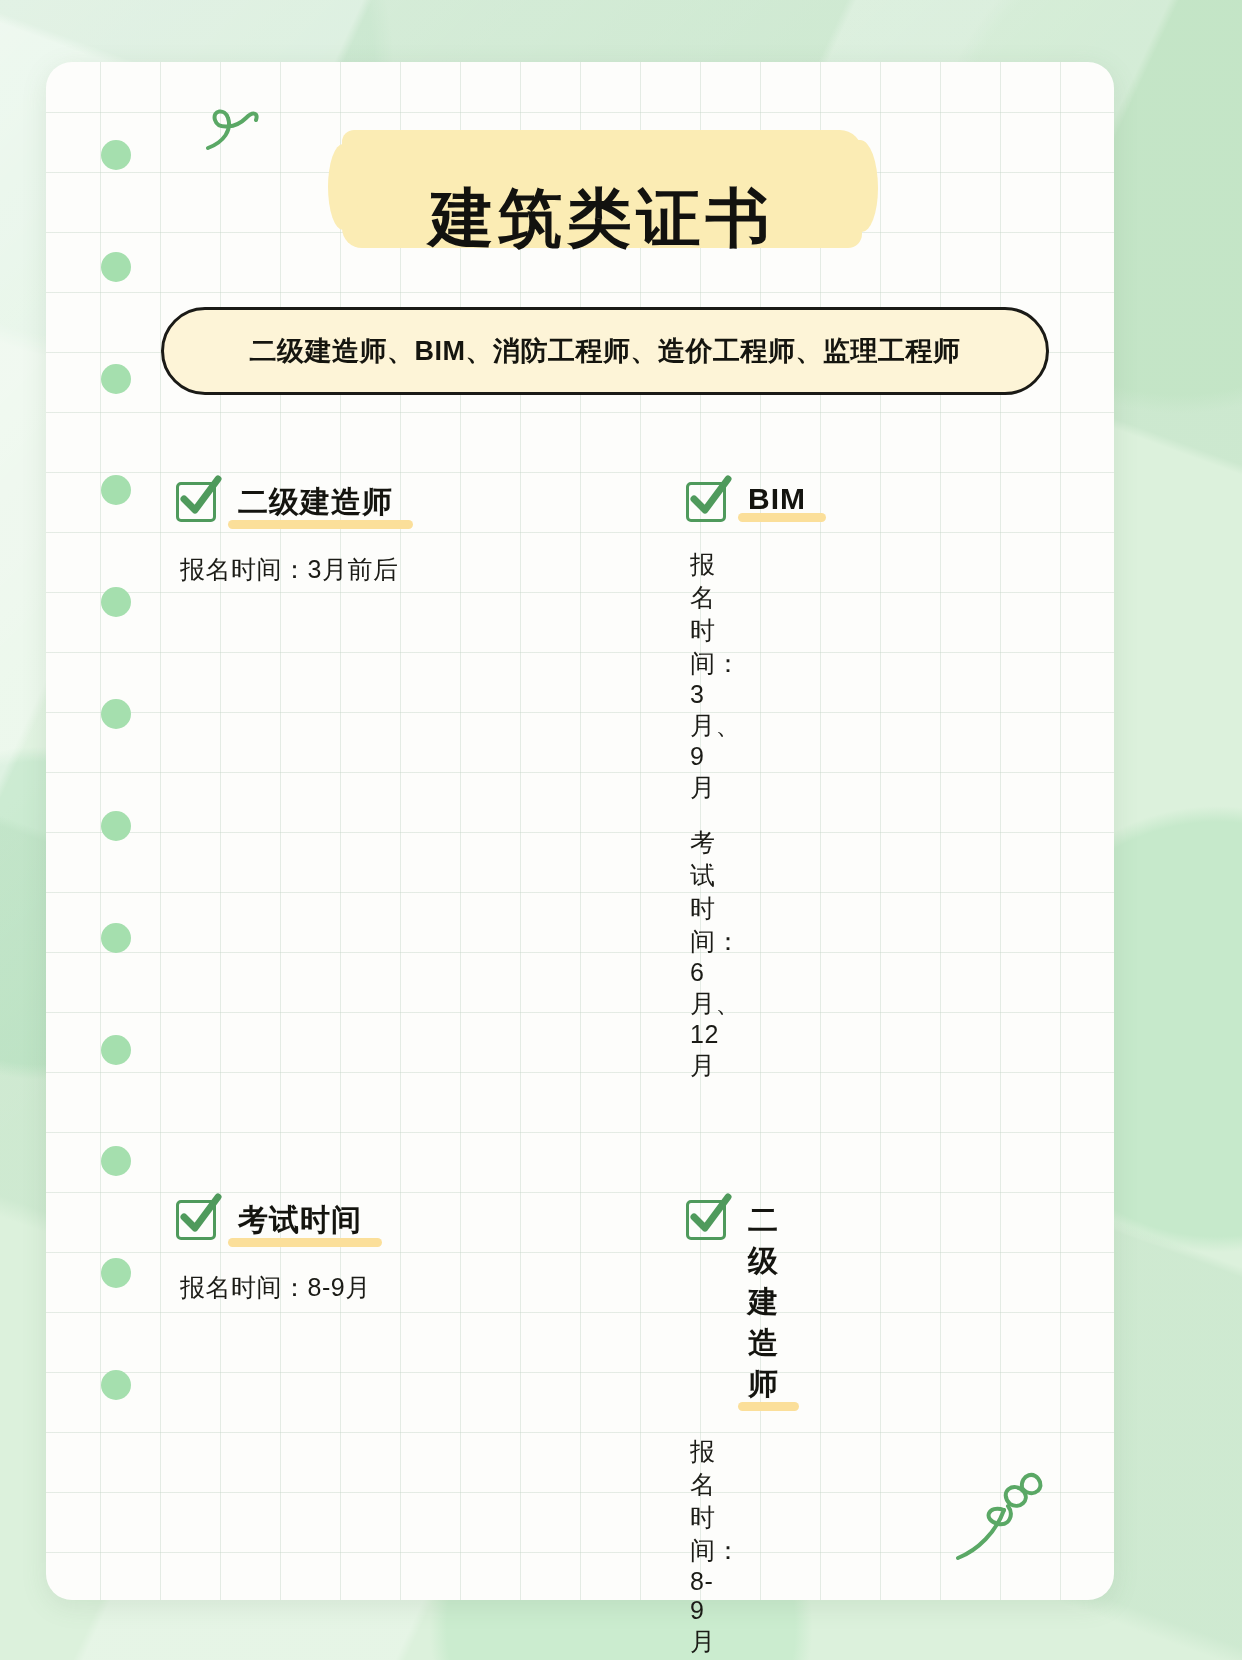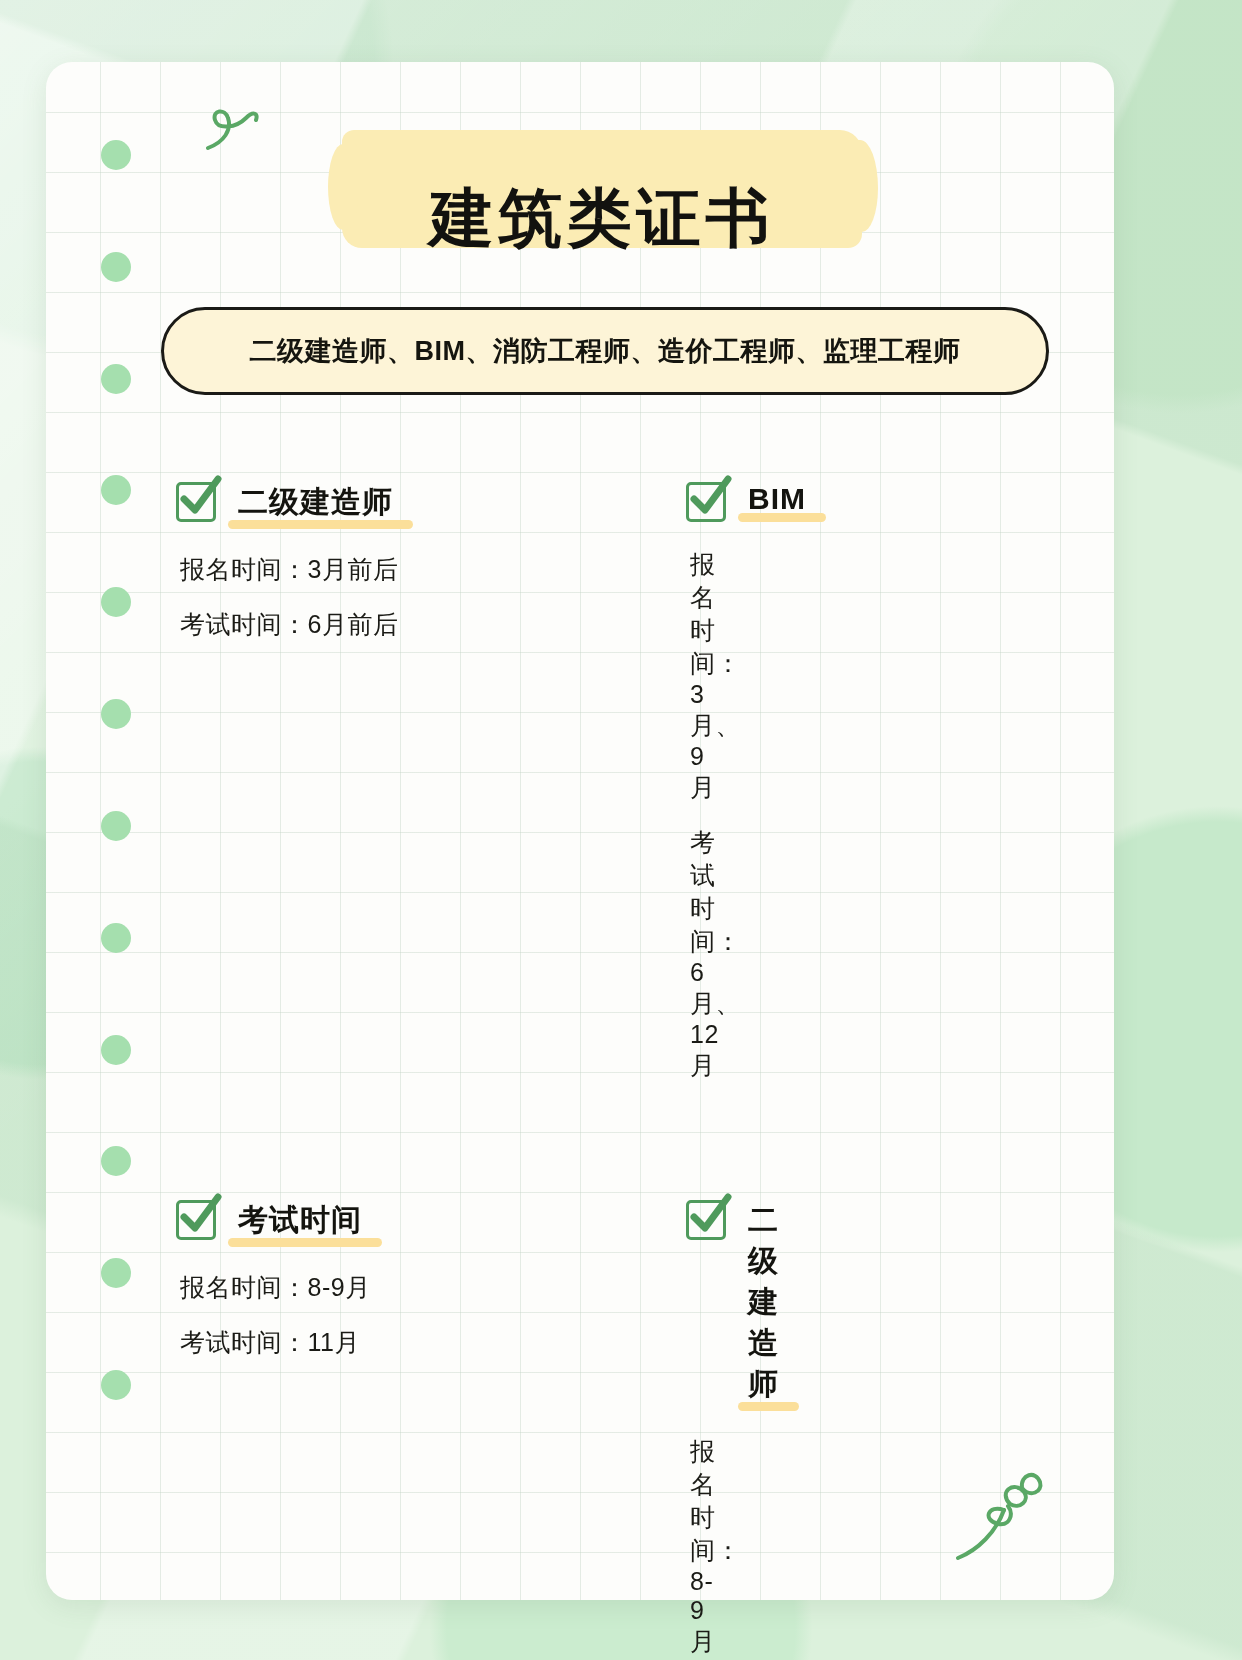--- a/index.html
+++ b/index.html
@@ -272,21 +272,20 @@
       <div class="cell">
         <div class="card-head">
           <span class="checkbox">
             <svg width="46" height="46" viewBox="0 0 46 46">
               <path d="M8 26 L19 37 L42 6" fill="none" stroke="#4f9a5c" stroke-width="7" stroke-linecap="round" stroke-linejoin="round"></path>
             </svg>
           </span>
           <span class="card-title">二级建造师</span>
         </div>
         <p class="card-line">报名时间：3月前后</p>
-        <p class="card-line">考试时间：6月前后</p>
       </div>
       <div class="cell right">
         <div class="card-head">
           <span class="checkbox">
             <svg width="46" height="46" viewBox="0 0 46 46">
               <path d="M8 26 L19 37 L42 6" fill="none" stroke="#4f9a5c" stroke-width="7" stroke-linecap="round" stroke-linejoin="round"></path>
             </svg>
           </span>
           <span class="card-title">BIM</span>
         </div>
@@ -301,21 +300,20 @@
       <div class="cell">
         <div class="card-head">
           <span class="checkbox">
             <svg width="46" height="46" viewBox="0 0 46 46">
               <path d="M8 26 L19 37 L42 6" fill="none" stroke="#4f9a5c" stroke-width="7" stroke-linecap="round" stroke-linejoin="round"></path>
             </svg>
           </span>
           <span class="card-title">考试时间</span>
         </div>
         <p class="card-line">报名时间：8-9月</p>
-        <p class="card-line">考试时间：11月</p>
       </div>
       <div class="cell right">
         <div class="card-head">
           <span class="checkbox">
             <svg width="46" height="46" viewBox="0 0 46 46">
               <path d="M8 26 L19 37 L42 6" fill="none" stroke="#4f9a5c" stroke-width="7" stroke-linecap="round" stroke-linejoin="round"></path>
             </svg>
           </span>
           <span class="card-title">二级建造师</span>
         </div>

